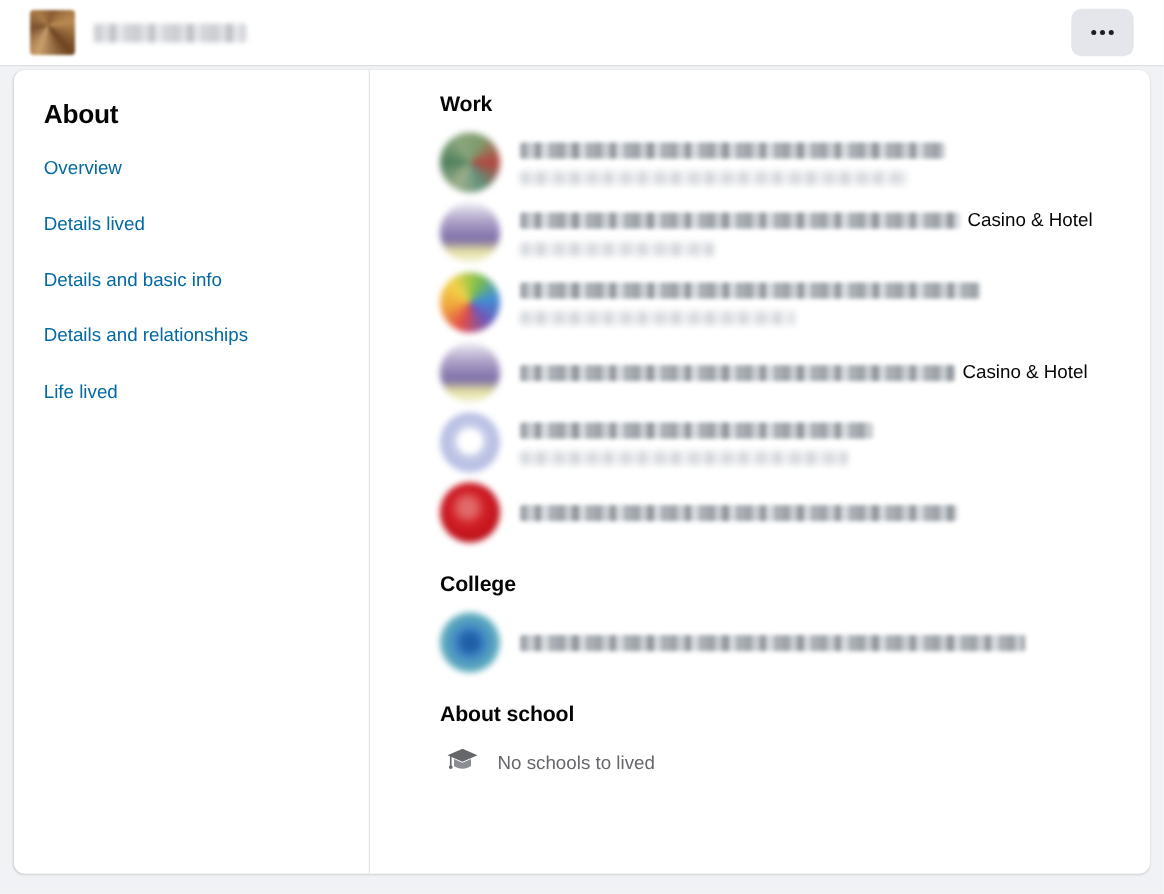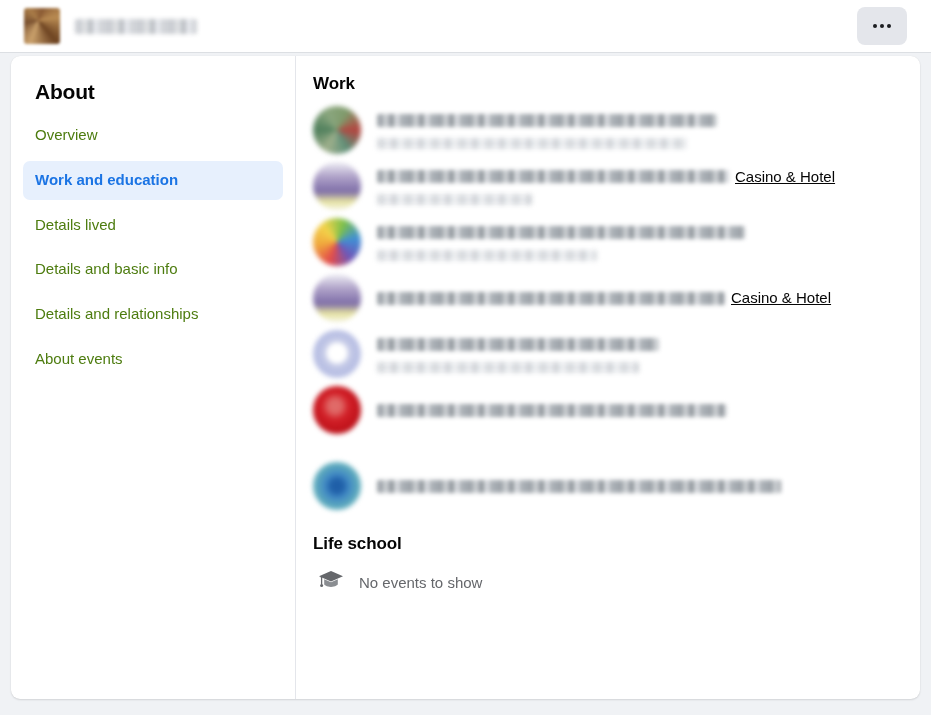--- a/index.html
+++ b/index.html
@@ -102,40 +102,41 @@
     position: absolute;
     left: 11px;
     top: 56px;
     width: 909px;
     height: 643px;
     background: #fff;
     border-radius: 9px;
     box-shadow: 0 1px 2px rgba(0,0,0,.12), 0 0 1px rgba(0,0,0,.08);
     display: flex;
     overflow: hidden;
+    gap: 39px;
   }
 
   
   .sidebar {
     width: 285px;
     flex: 0 0 285px;
     border-right: 1px solid #e4e6eb;
     padding: 16px 12px 0 12px;
   }
   .sidebar-title {
     font-size: 21px;
     font-weight: bold;
     color: #050505;
     padding: 8px 12px 6px 12px;
     letter-spacing: -.2px;
   }
   .nav-item {
     display: block;
     font-size: 15px;
-    color: #4d7c0f;
+    color: #0369a1;
     padding: 10px 12px;
     border-radius: 7px;
     margin-top: 6px;
     cursor: pointer;
     line-height: 1.25;
   }
   .nav-item.active {
     background: #e7f0fd;
     color: #1b74e4;
     font-weight: 600;
@@ -175,21 +176,20 @@
   .thumb.t5 { background: radial-gradient(circle at 50% 48%, #ffffff 0 28%, #c8cde8 34%, #b6bde3 60%, #dde1f1 100%); }
   .thumb.t6 { background: radial-gradient(circle at 46% 42%, #e06a68 0 16%, #d21f27 36%, #bb1018 72%, #cf2a2f 100%); }
   .thumb.t7 { background: radial-gradient(circle at 50% 50%, #1f5fa8 0 18%, #3f87c4 34%, #5aa6bd 58%, #6fbac0 78%, #8ccfcf 100%); }
 
   .entry-lines { flex: 1; min-width: 0; }
   .entry-title-row {
     display: flex;
     align-items: center;
     gap: 0;
     line-height: 20px;
-    text-decoration: underline;
   }
   .entry-title {
     height: 13px;
     margin: 3px 0;
   }
   .entry-sub {
     height: 11px;
     margin-top: 7px;
   }
   .tail-text {
@@ -225,25 +225,24 @@
     <span class="dot"></span>
   </button>
 </div>
 
 <div class="card">
 
   <div class="sidebar">
     <div class="sidebar-title">About</div>
 
     <div class="nav-item">Overview</div>
-    <div class="nav-item active">Work and education</div>
     <div class="nav-item">Details lived</div>
     <div class="nav-item">Details and basic info</div>
     <div class="nav-item">Details and relationships</div>
-    <div class="nav-item">About events</div>
+    <div class="nav-item">Life lived</div>
   </div>
 
   <div class="content">
 
     <div class="section-title">Work</div>
 
     <div class="entry">
       <div class="thumb t1"></div>
       <div class="entry-lines">
         <div class="entry-title-row">
@@ -304,42 +303,43 @@
         <div class="entry-title-row">
           <span class="redact dark entry-title" style="width: 350px;"></span>
           <span class="tail-text"></span>
         </div>
 
       </div>
     </div>
 
     <div class="section-gap"></div>
 
+    <div class="section-title">College</div>
 
     <div class="entry">
       <div class="thumb t7"></div>
       <div class="entry-lines">
         <div class="entry-title-row">
           <span class="redact dark entry-title" style="width: 404px;"></span>
           <span class="tail-text"></span>
         </div>
 
       </div>
     </div>
 
     <div class="section-gap"></div>
 
-    <div class="section-title">Life school</div>
+    <div class="section-title">About school</div>
 
     <div class="empty-row">
       <span class="cap-icon">
         <svg width="28" height="24" viewBox="0 0 28 24" fill="none">
           <path d="M14 3 L26 8.2 L14 13.4 L2 8.2 Z" fill="#65676b"></path>
           <path d="M7.2 11.2 L7.2 16.6 C7.2 16.6 9.6 19 14 19 C18.4 19 20.8 16.6 20.8 16.6 L20.8 11.2 L14 14.2 Z" fill="#8a8d91"></path>
           <path d="M4.6 9.3 L4.6 16.2" stroke="#65676b" stroke-width="1.3" stroke-linecap="round"></path>
           <circle cx="4.6" cy="17.6" r="1.5" fill="#65676b"></circle>
         </svg>
       </span>
-      <span class="empty-text">No events to show</span>
+      <span class="empty-text">No schools to lived</span>
     </div>
 
   </div>
 </div>
 
 </body></html>

